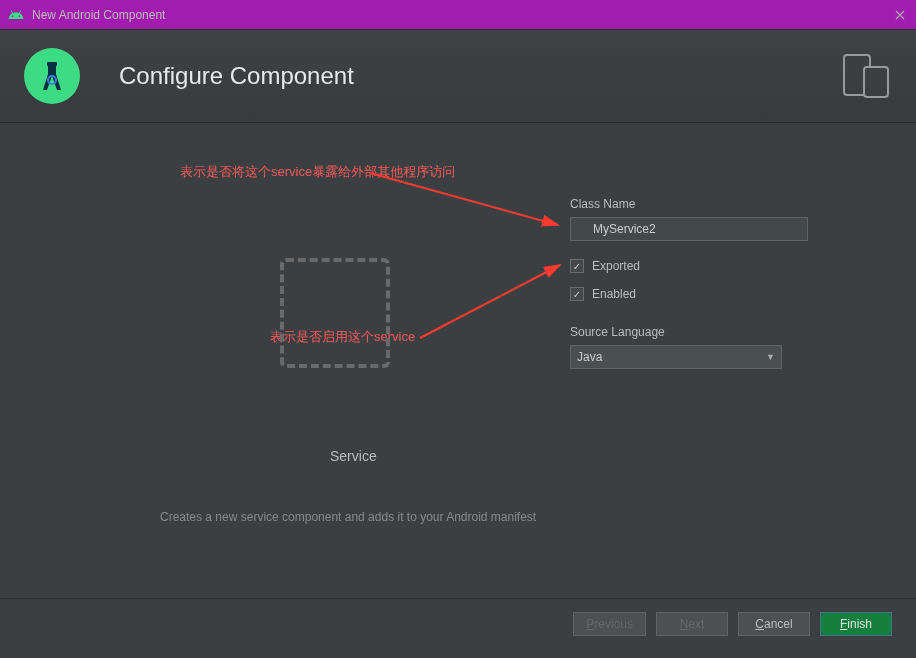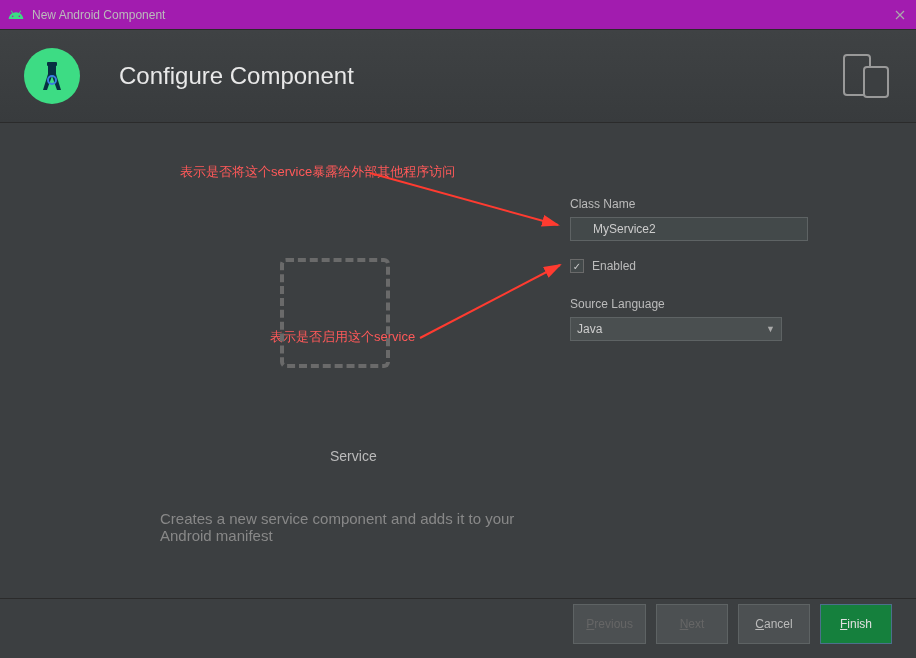--- a/index.html
+++ b/index.html
@@ -93,21 +93,21 @@
       left: 190px;
       top: 295px;
       font-size: 14px;
       color: #bbbbbb;
     }
 
     .manifest-text {
       position: absolute;
       left: 20px;
       top: 357px;
-      font-size: 15px;
+      font-size: 12px;
       color: #888;
     }
 
     .form {
       position: absolute;
       left: 570px;
       top: 40px;
       width: 250px;
       margin-top: 34px;
     }
@@ -166,21 +166,21 @@
       border-top: 1px solid #2b2b2b;
       display: flex;
       align-items: center;
       justify-content: flex-end;
       padding: 0 24px;
       gap: 10px;
       background: #3c3f41;
     }
     .btn {
       min-width: 72px;
-      height: 40px;
+      height: 24px;
       background: #4c5052;
       border: 1px solid #5e6364;
       color: #bbbbbb;
       font-size: 12px;
       padding: 0 12px;
       cursor: pointer;
     }
     .btn.disabled {
       color: #666;
       cursor: default;
@@ -249,20 +249,24 @@
 
     <div class="dashed-box"></div>
     <div class="preview-label">Service</div>
     <div class="manifest-text">Creates a new service component and adds it to your Android manifest</div>
   </div>
 
   <div class="form">
     <label class="form-label">Class Name</label>
     <input class="text-input" type="text" value="MyService2" style="">
 
+    <div class="checkbox-row">
+      <div class="checkbox checked"></div>
+      <span>Exported</span>
+    </div>
 
     <div class="checkbox-row">
       <div class="checkbox checked"></div>
       <span>Enabled</span>
     </div>
 
     <div style="height:10px"></div>
     <label class="form-label">Source Language</label>
     <div class="select">
       <span>Java</span>

